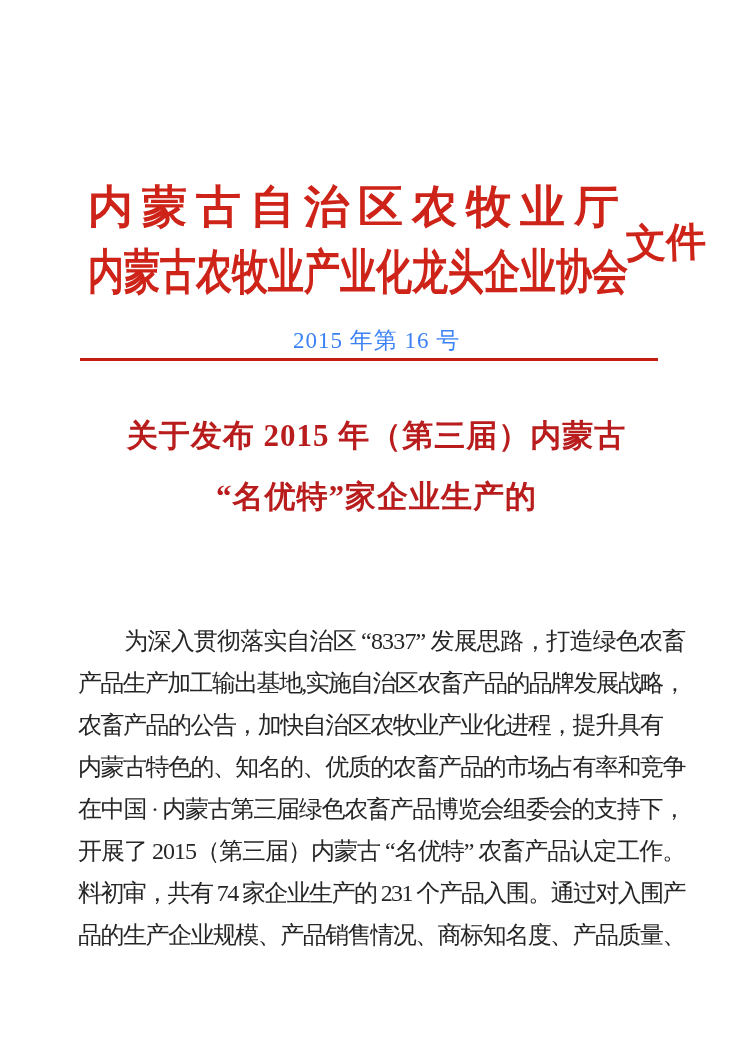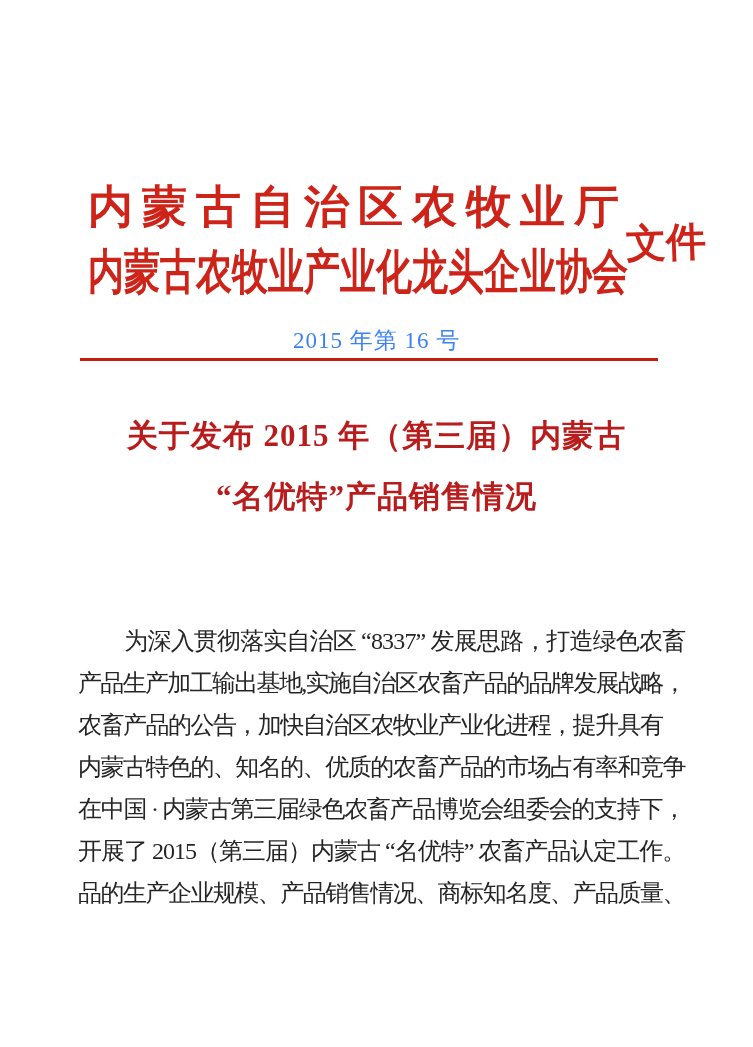--- a/index.html
+++ b/index.html
@@ -112,25 +112,26 @@
   <div class="issuer2">内蒙古农牧业产业化龙头企业协会</div>
 
   <div class="doc-type">文件</div>
 
   <div class="doc-number">2015 年第 16 号</div>
 
   <div class="red-rule"></div>
 
   <div class="title-line l1">关于发布 2015 年（第三届）内蒙古</div>
 
-  <div class="title-line l2">“名优特”产品销售情况</div>
+  <div class="title-line l2">“名优特”家企业生产的</div>
 
   <div class="body-text">
     <span class="body-line" style="letter-spacing: -0.83871px; margin-top: 40px;">　　为深入贯彻落实自治区 “8337” 发展思路，打造绿色农畜</span>
     <span class="body-line" style="letter-spacing: -1.67857px;">产品生产加工输出基地,实施自治区农畜产品的品牌发展战略，</span>
     <span class="body-line" style="letter-spacing: -1.51852px;">农畜产品的公告，加快自治区农牧业产业化进程，提升具有</span>
     <span class="body-line" style="letter-spacing: -1.51852px;">内蒙古特色的、知名的、优质的农畜产品的市场占有率和竞争</span>
     <span class="body-line" style="letter-spacing: -1.27586px;">在中国 · 内蒙古第三届绿色农畜产品博览会组委会的支持下，</span>
     <span class="body-line" style="letter-spacing: -1px;">开展了 2015（第三届）内蒙古 “名优特” 农畜产品认定工作。</span>
+    <span class="body-line" style="letter-spacing: -1.60606px;">料初审，共有 74 家企业生产的 231 个产品入围。通过对入围产</span>
     <span class="body-line" style="letter-spacing: -1.51852px;">品的生产企业规模、产品销售情况、商标知名度、产品质量、</span>
   </div>
 
 </div>
 
 </body></html>

